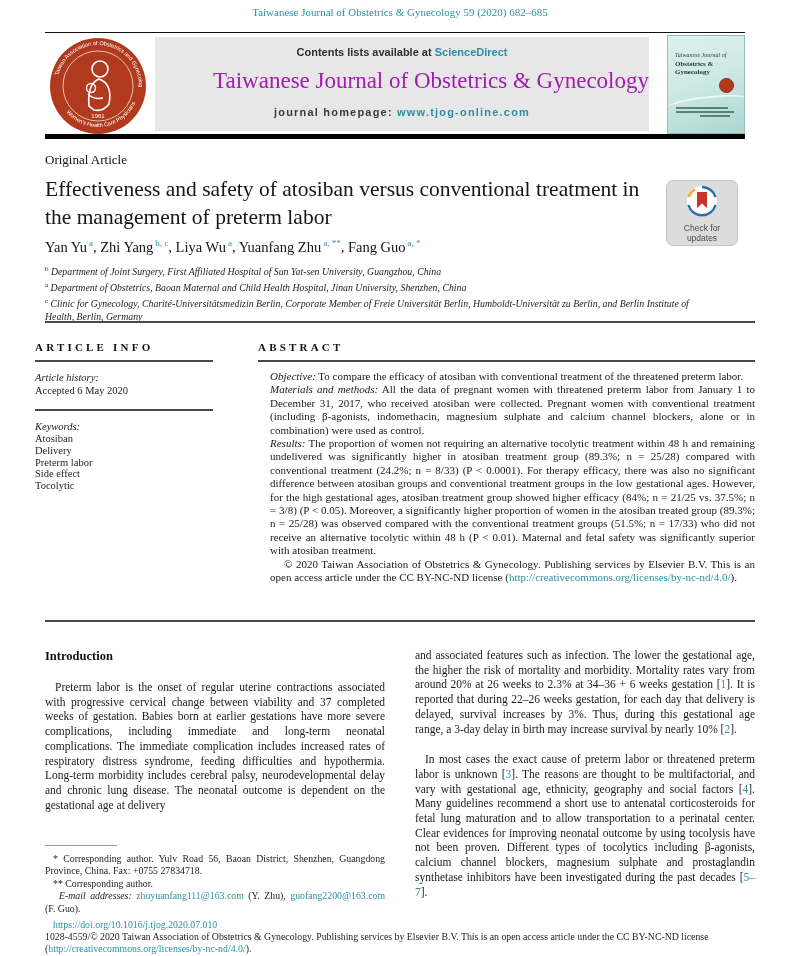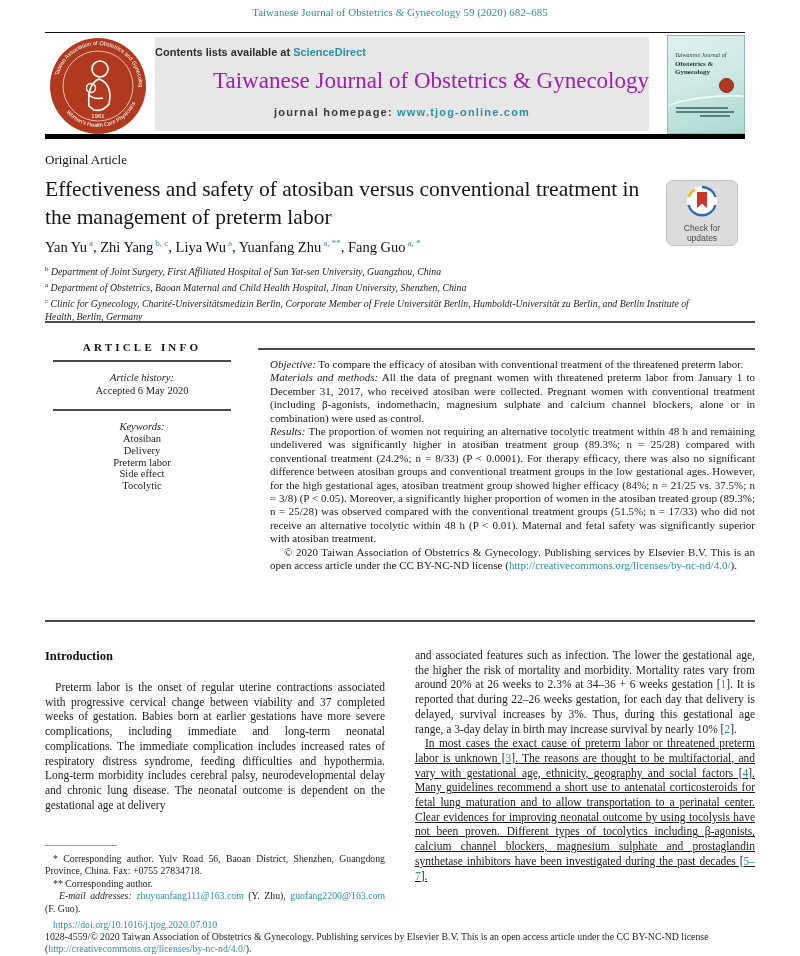--- a/index.html
+++ b/index.html
@@ -13,21 +13,21 @@
   
   .top-ref { position:absolute; top:6px; left:0; width:100%; text-align:center;
              font-size:11px; color:#2b8fa5; }
 
   
   .rule-thin  { position:absolute; left:45px; top:32px;  width:700px; height:1px; background:#111; }
   .rule-thick { position:absolute; left:45px; top:134px; width:700px; height:5px; background:#000; }
 
   .logo-box { position:absolute; left:47px; top:36px; width:102px; height:101px; background:#fff; }
   .banner { position:absolute; left:155px; top:37px; width:494px; height:94px; background:#e7e7e7; }
-  .banner .contents-line { margin-top:9px; 
+  .banner .contents-line { margin-top:9px; text-align:center;
      font-family:"Liberation Sans", sans-serif; font-size:11px; font-weight:bold; color:#2e2e2e; }
   .banner .journal-title { margin-top:10px; text-align:right; font-size:23px; color:#a21caf; }
   .banner .homepage-line { margin-top:12px; text-align:center;
      font-family:"Liberation Sans", sans-serif; font-size:11px; font-weight:bold;
      letter-spacing:1.2px; color:#3a3a3a; }
 
   .cover-thumb { position:absolute; left:667px; top:35px; width:78px; height:99px;
      border:1px solid #8fbdb8; background:linear-gradient(160deg,#dff0ed 0%,#cfe9e5 45%,#abd8d1 100%);
      overflow:hidden; }
   .cover-thumb .cv-title { margin:16px 0 0 7px; font-size:6px; font-style:italic; color:#1f3f3c; line-height:7px; }
@@ -51,21 +51,21 @@
   .authors { position:absolute; left:45px; top:238px; font-size:14.5px; color:#141414; }
   .authors sup { color:#2b8fa5; font-size:9px; margin-left:2px; }
 
   .affiliations { position:absolute; left:45px; top:263px; width:665px;
      font-size:9.8px; font-style:italic; line-height:12.8px; color:#222; }
   .affiliations sup { font-size:7px; font-style:normal; }
 
   .rule-affil { position:absolute; left:45px; top:321px; width:710px; height:2px; background:#4a4a4a; }
 
   
-  .info-col { position:absolute; left:53px; top:341px; width:178px;text-align:center; }
+  .info-col { position:absolute; left:35px; top:341px; width:178px; }
   .sec-head { font-size:11px; font-weight:bold; letter-spacing:3.2px; color:#111; }
   .info-rule { height:2px; background:#4a4a4a; margin-top:7px; margin-bottom:9px; }
   .info-col .hist-label { font-style:italic; font-size:10.5px; line-height:13px; }
   .info-col .hist-val { font-size:10.5px; line-height:13px; }
   .info-col .kw-label { font-style:italic; font-size:10.5px; line-height:13px; }
   .info-col .kw { font-size:10.5px; line-height:11.8px; }
   .info-col .rule2 { margin-top:12px; }
 
   
   .abs-col { position:absolute; left:258px; top:341px; width:497px; }
@@ -76,21 +76,21 @@
 
   .rule-abs-bottom { position:absolute; left:45px; top:620px; width:710px; height:2px; background:#4a4a4a; }
 
   
   .col-left  { position:absolute; left:45px;  top:649px; width:340px; }
   .col-right { position:absolute; left:415px; top:648px; width:340px; }
   .intro-head { font-size:12.5px; font-weight:bold; color:#111; margin-bottom:16px; }
   .body-para { font-size:11.5px; line-height:14.7px; text-align:justify; color:#1a1a1a; }
   .body-para.indent { text-indent:10px; }
   .body-para .ref { color:#2b8fa5; cursor:pointer; }
-  .col-right .body-para + .body-para { margin-top:0;text-decoration:underline; }
+  .col-right .body-para + .body-para { margin-top:16px; }
 
   
   .footnotes { position:absolute; left:45px; top:845px; width:340px; }
   .fn-rule { width:72px; height:1px; background:#9a9a9a; margin-bottom:7px; }
   .footnotes p { font-size:9.8px; line-height:12.4px; text-align:justify; color:#222; }
   .footnotes .fn1 { text-indent:8px; }
   .footnotes .fn2 { text-indent:8px; }
   .footnotes .fn3 { text-indent:14px; }
   .footnotes .em-lab { font-style:italic; }
 
@@ -187,20 +187,21 @@
   <div class="info-rule rule2"></div>
   <div class="kw-label">Keywords:</div>
   <div class="kw">Atosiban</div>
   <div class="kw">Delivery</div>
   <div class="kw">Preterm labor</div>
   <div class="kw">Side effect</div>
   <div class="kw">Tocolytic</div>
 </div>
 
 <div class="abs-col">
+  <div class="sec-head">ABSTRACT</div>
   <div class="abs-rule"></div>
   <p><span class="lab">Objective:</span><span> To compare the efficacy of atosiban with conventional treatment of the threatened preterm labor.</span></p>
   <p><span class="lab">Materials and methods:</span><span> All the data of pregnant women with threatened preterm labor from January 1 to December 31, 2017, who received atosiban were collected. Pregnant women with conventional treatment (including β-agonists, indomethacin, magnesium sulphate and calcium channel blockers, alone or in combination) were used as control.</span></p>
   <p><span class="lab">Results:</span><span> The proportion of women not requiring an alternative tocolytic treatment within 48 h and remaining undelivered was significantly higher in atosiban treatment group (89.3%; n = 25/28) compared with conventional treatment (24.2%; n = 8/33) (P &lt; 0.0001). For therapy efficacy, there was also no significant difference between atosiban groups and conventional treatment groups in the low gestational ages. However, for the high gestational ages, atosiban treatment group showed higher efficacy (84%; n = 21/25 vs. 37.5%; n = 3/8) (P &lt; 0.05). Moreover, a significantly higher proportion of women in the atosiban treated group (89.3%; n = 25/28) was observed compared with the conventional treatment groups (51.5%; n = 17/33) who did not receive an alternative tocolytic within 48 h (P &lt; 0.01). Maternal and fetal safety was significantly superior with atosiban treatment.</span></p>
   <p class="copyright"><span>© 2020 Taiwan Association of Obstetrics &amp; Gynecology. Publishing services by Elsevier B.V. This is an open access article under the CC BY-NC-ND license (</span><span class="link">http://creativecommons.org/licenses/by-nc-nd/4.0/</span><span>).</span></p>
 </div>
 
 <div class="rule-abs-bottom"></div>
 
 <div class="col-left">

